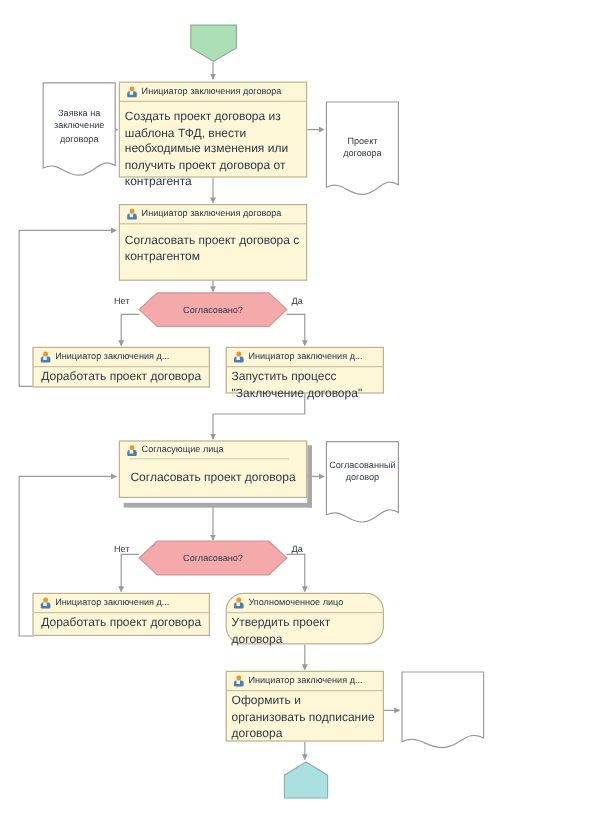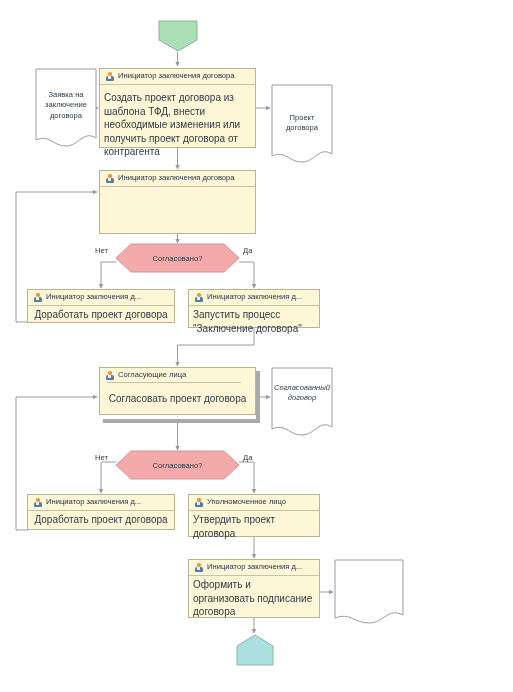--- a/index.html
+++ b/index.html
@@ -179,20 +179,21 @@
   </div>
 
   <div class="node task" style="left:99px;top:170px;width:157px;height:64px;">
     <div class="lane">
       <span class="person">
         <span class="head"></span>
           <span class="body2"></span>
       </span>
       <span>Инициатор заключения договора</span>
     </div>
+    <div class="body" style="align-items:flex-start;padding-top:7px;">Согласовать проект договора с контрагентом</div>
   </div>
 
   <div class="decision" style="left:115px;top:243px;width:125px;height:30px;">
     <svg width="125" height="30" viewBox="0 0 125 30" xmlns="http://www.w3.org/2000/svg">
       <path d="M16,1 L109,1 L124,15 L109,29 L16,29 L1,15 Z" fill="#f4aaaa" stroke="#cf9494" stroke-width="1"></path>
     </svg>
     <div class="dlabel">Согласовано?</div>
   </div>
   <div class="edge-label" style="left:95px;top:246px;">Нет</div>
   <div class="edge-label" style="left:243px;top:246px;">Да</div>
@@ -229,21 +230,21 @@
       </span>
       <span>Согласующие лица</span>
     </div>
     <div class="body">Согласовать проект договора</div>
   </div>
 
   <div class="doc" style="left:271px;top:367px;width:62px;height:70px;">
     <svg width="62" height="70" viewBox="0 0 62 70" xmlns="http://www.w3.org/2000/svg">
       <path d="M1,1 L61,1 L61,60 C48,52 44,68 31,68 C18,68 14,56 1,62 Z" fill="#ffffff" stroke="#9a9a9a" stroke-width="1"></path>
     </svg>
-    <div class="doc-label" style="top:16px;padding:0 3px;font-style:italic;">Согласованный договор</div>
+    <div class="doc-label" style="top:16px;padding:0 3px;">Согласованный договор</div>
   </div>
 
   <div class="decision" style="left:115px;top:450px;width:125px;height:30px;">
     <svg width="125" height="30" viewBox="0 0 125 30" xmlns="http://www.w3.org/2000/svg">
       <path d="M16,1 L109,1 L124,15 L109,29 L16,29 L1,15 Z" fill="#f4aaaa" stroke="#cf9494" stroke-width="1"></path>
     </svg>
     <div class="dlabel">Согласовано?</div>
   </div>
   <div class="edge-label" style="left:95px;top:453px;">Нет</div>
   <div class="edge-label" style="left:243px;top:453px;">Да</div>
@@ -252,21 +253,21 @@
     <div class="lane">
       <span class="person">
         <span class="head"></span>
           <span class="body2"></span>
       </span>
       <span>Инициатор заключения д...</span>
     </div>
     <div class="body">Доработать проект договора</div>
   </div>
 
-  <div class="node task" style="left:188px;top:494px;width:132px;height:43px;">
+  <div class="node task" style="left:188px;top:494px;width:132px;height:43px;border-radius:15px;">
     <div class="lane">
       <span class="person">
         <span class="head"></span>
           <span class="body2"></span>
       </span>
       <span>Уполномоченное лицо</span>
     </div>
     <div class="body">Утвердить проект договора</div>
   </div>
 

